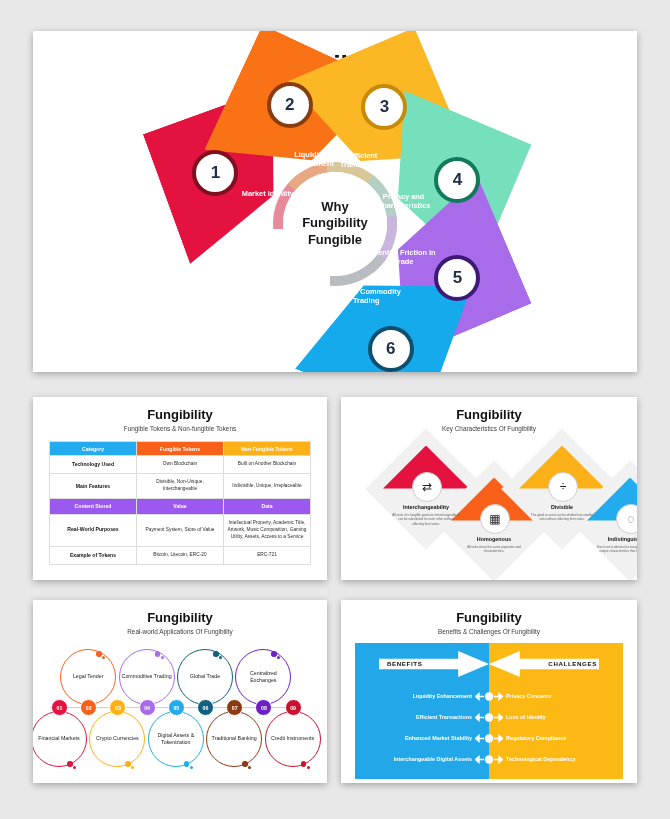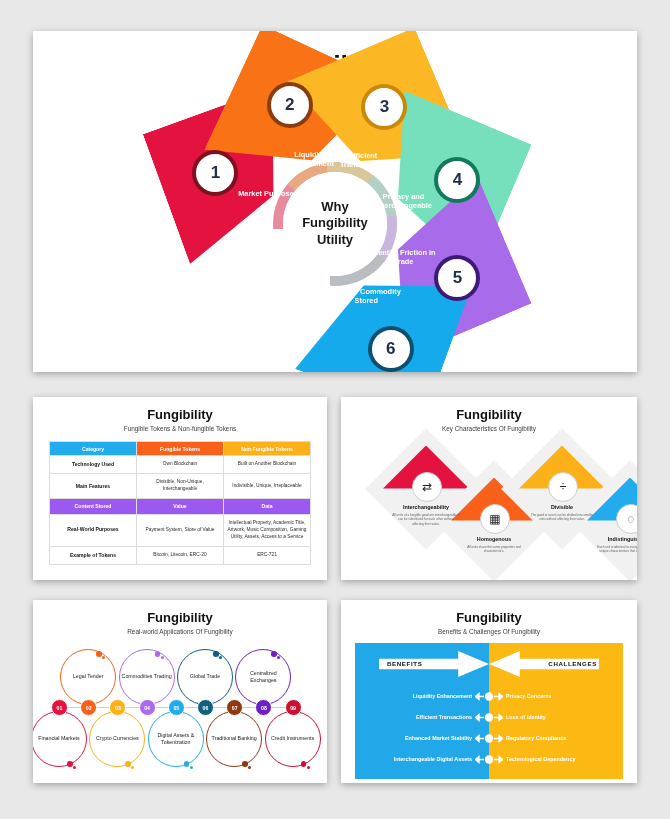--- a/index.html
+++ b/index.html
@@ -129,47 +129,47 @@
 
 <div class="slide" id="hero">
   <div class="title">Fungibility</div>
   <div class="subtitle">Key Characteristics Of Fungibility</div>
 
   <div class="wheel" id="wheel">
     <div class="hub">
       <div>
         <div>Why</div>
         <div>Fungibility</div>
-        <div>Utility</div>
+        <div>Fungible</div>
       </div>
     </div>
   <div class="arcseg" style="background: conic-gradient(from 265deg, rgb(232, 138, 156) 0deg, rgb(232, 138, 156) 60deg, transparent 60deg, transparent 360deg);"></div>
       <div class="arcseg" style="background: conic-gradient(from 310deg, rgb(232, 168, 130) 0deg, rgb(232, 168, 130) 60deg, transparent 60deg, transparent 360deg);"></div>
       <div class="arcseg" style="background: conic-gradient(from 352deg, rgb(217, 199, 154) 0deg, rgb(217, 199, 154) 60deg, transparent 60deg, transparent 360deg);"></div>
       <div class="arcseg" style="background: conic-gradient(from 398deg, rgb(179, 207, 198) 0deg, rgb(179, 207, 198) 60deg, transparent 60deg, transparent 360deg);"></div>
       <div class="arcseg" style="background: conic-gradient(from 82deg, rgb(200, 182, 220) 0deg, rgb(200, 182, 220) 60deg, transparent 60deg, transparent 360deg);"></div>
       <div class="arcseg" style="background: conic-gradient(from 125deg, rgb(185, 188, 192) 0deg, rgb(185, 188, 192) 60deg, transparent 60deg, transparent 360deg);"></div>
       <div class="arcseg" style="width: 104px; height: 104px; margin-left: -52px; margin-top: -52px; background: rgb(255, 255, 255); z-index: 5;"></div>
       <div class="petal" style="background: rgb(228, 18, 63); transform: rotate(160deg); z-index: 3;"></div>
-      <div style="position: absolute; width: 74px; text-align: center; color: rgb(255, 255, 255); font-weight: bold; font-size: 7.4px; line-height: 1.22; z-index: 7; left: 60.9332px; top: 77.7262px;">Market Purposes</div>
+      <div style="position: absolute; width: 74px; text-align: center; color: rgb(255, 255, 255); font-weight: bold; font-size: 7.4px; line-height: 1.22; z-index: 7; left: 60.9332px; top: 77.7262px;">Market Identity</div>
       <div class="ring" style="border-color: rgb(126, 16, 32); left: 22.3674px; top: 39.2144px; z-index: 9;">1</div>
       <div class="petal" style="background: rgb(249, 115, 22); transform: rotate(205deg); z-index: 3;"></div>
       <div style="position: absolute; width: 74px; text-align: center; color: rgb(255, 255, 255); font-weight: bold; font-size: 7.4px; line-height: 1.22; z-index: 7; left: 102.691px; top: 39.4627px;">Liquidity Enhancement</div>
       <div class="ring" style="border-color: rgb(138, 60, 12); left: 96.8533px; top: -29.0394px; z-index: 9;">2</div>
       <div class="petal" style="background: rgb(251, 183, 36); transform: rotate(247deg); z-index: 3;"></div>
       <div style="position: absolute; width: 74px; text-align: center; color: rgb(255, 255, 255); font-weight: bold; font-size: 7.4px; line-height: 1.22; z-index: 7; left: 155.721px; top: 40.3884px;">Efficient Transactions</div>
       <div class="ring" style="border-color: rgb(198, 138, 8); left: 191.448px; top: -27.3883px; z-index: 9;">3</div>
       <div class="petal" style="background: rgb(118, 223, 188); transform: rotate(293deg); z-index: 3;"></div>
-      <div style="position: absolute; width: 74px; text-align: center; color: rgb(255, 255, 255); font-weight: bold; font-size: 7.4px; line-height: 1.22; z-index: 7; left: 196.612px; top: 81.2791px;">Privacy and Interchangeable</div>
+      <div style="position: absolute; width: 74px; text-align: center; color: rgb(255, 255, 255); font-weight: bold; font-size: 7.4px; line-height: 1.22; z-index: 7; left: 196.612px; top: 81.2791px;">Privacy and Characteristics</div>
       <div class="ring" style="border-color: rgb(18, 121, 92); left: 264.388px; top: 45.5519px; z-index: 9;">4</div>
       <div class="petal" style="background: rgb(168, 107, 234); transform: rotate(-23deg); z-index: 3;"></div>
       <div style="position: absolute; width: 74px; text-align: center; color: rgb(255, 255, 255); font-weight: bold; font-size: 7.4px; line-height: 1.22; z-index: 7; left: 196.612px; top: 136.721px;">Identity Friction in Trade</div>
       <div class="ring" style="border-color: rgb(61, 26, 120); left: 264.388px; top: 144.448px; z-index: 9;">5</div>
       <div class="petal" style="background: rgb(20, 170, 235); transform: rotate(20deg); z-index: 3;"></div>
-      <div style="position: absolute; width: 74px; text-align: center; color: rgb(255, 255, 255); font-weight: bold; font-size: 7.4px; line-height: 1.22; z-index: 7; left: 159.274px; top: 176.067px;">Ease of Commodity Stored</div>
+      <div style="position: absolute; width: 74px; text-align: center; color: rgb(255, 255, 255); font-weight: bold; font-size: 7.4px; line-height: 1.22; z-index: 7; left: 159.274px; top: 176.067px;">Ease of Commodity Trading</div>
       <div class="ring" style="border-color: rgb(13, 79, 110); left: 197.786px; top: 214.633px; z-index: 9;">6</div>
     </div>
 </div>
 
 <div class="slide" id="s-table">
   <div class="s-title">Fungibility</div>
   <div class="s-sub">Fungible Tokens &amp; Non-fungible Tokens</div>
   <table>
     <thead>
         <tr id="tbl-head">

